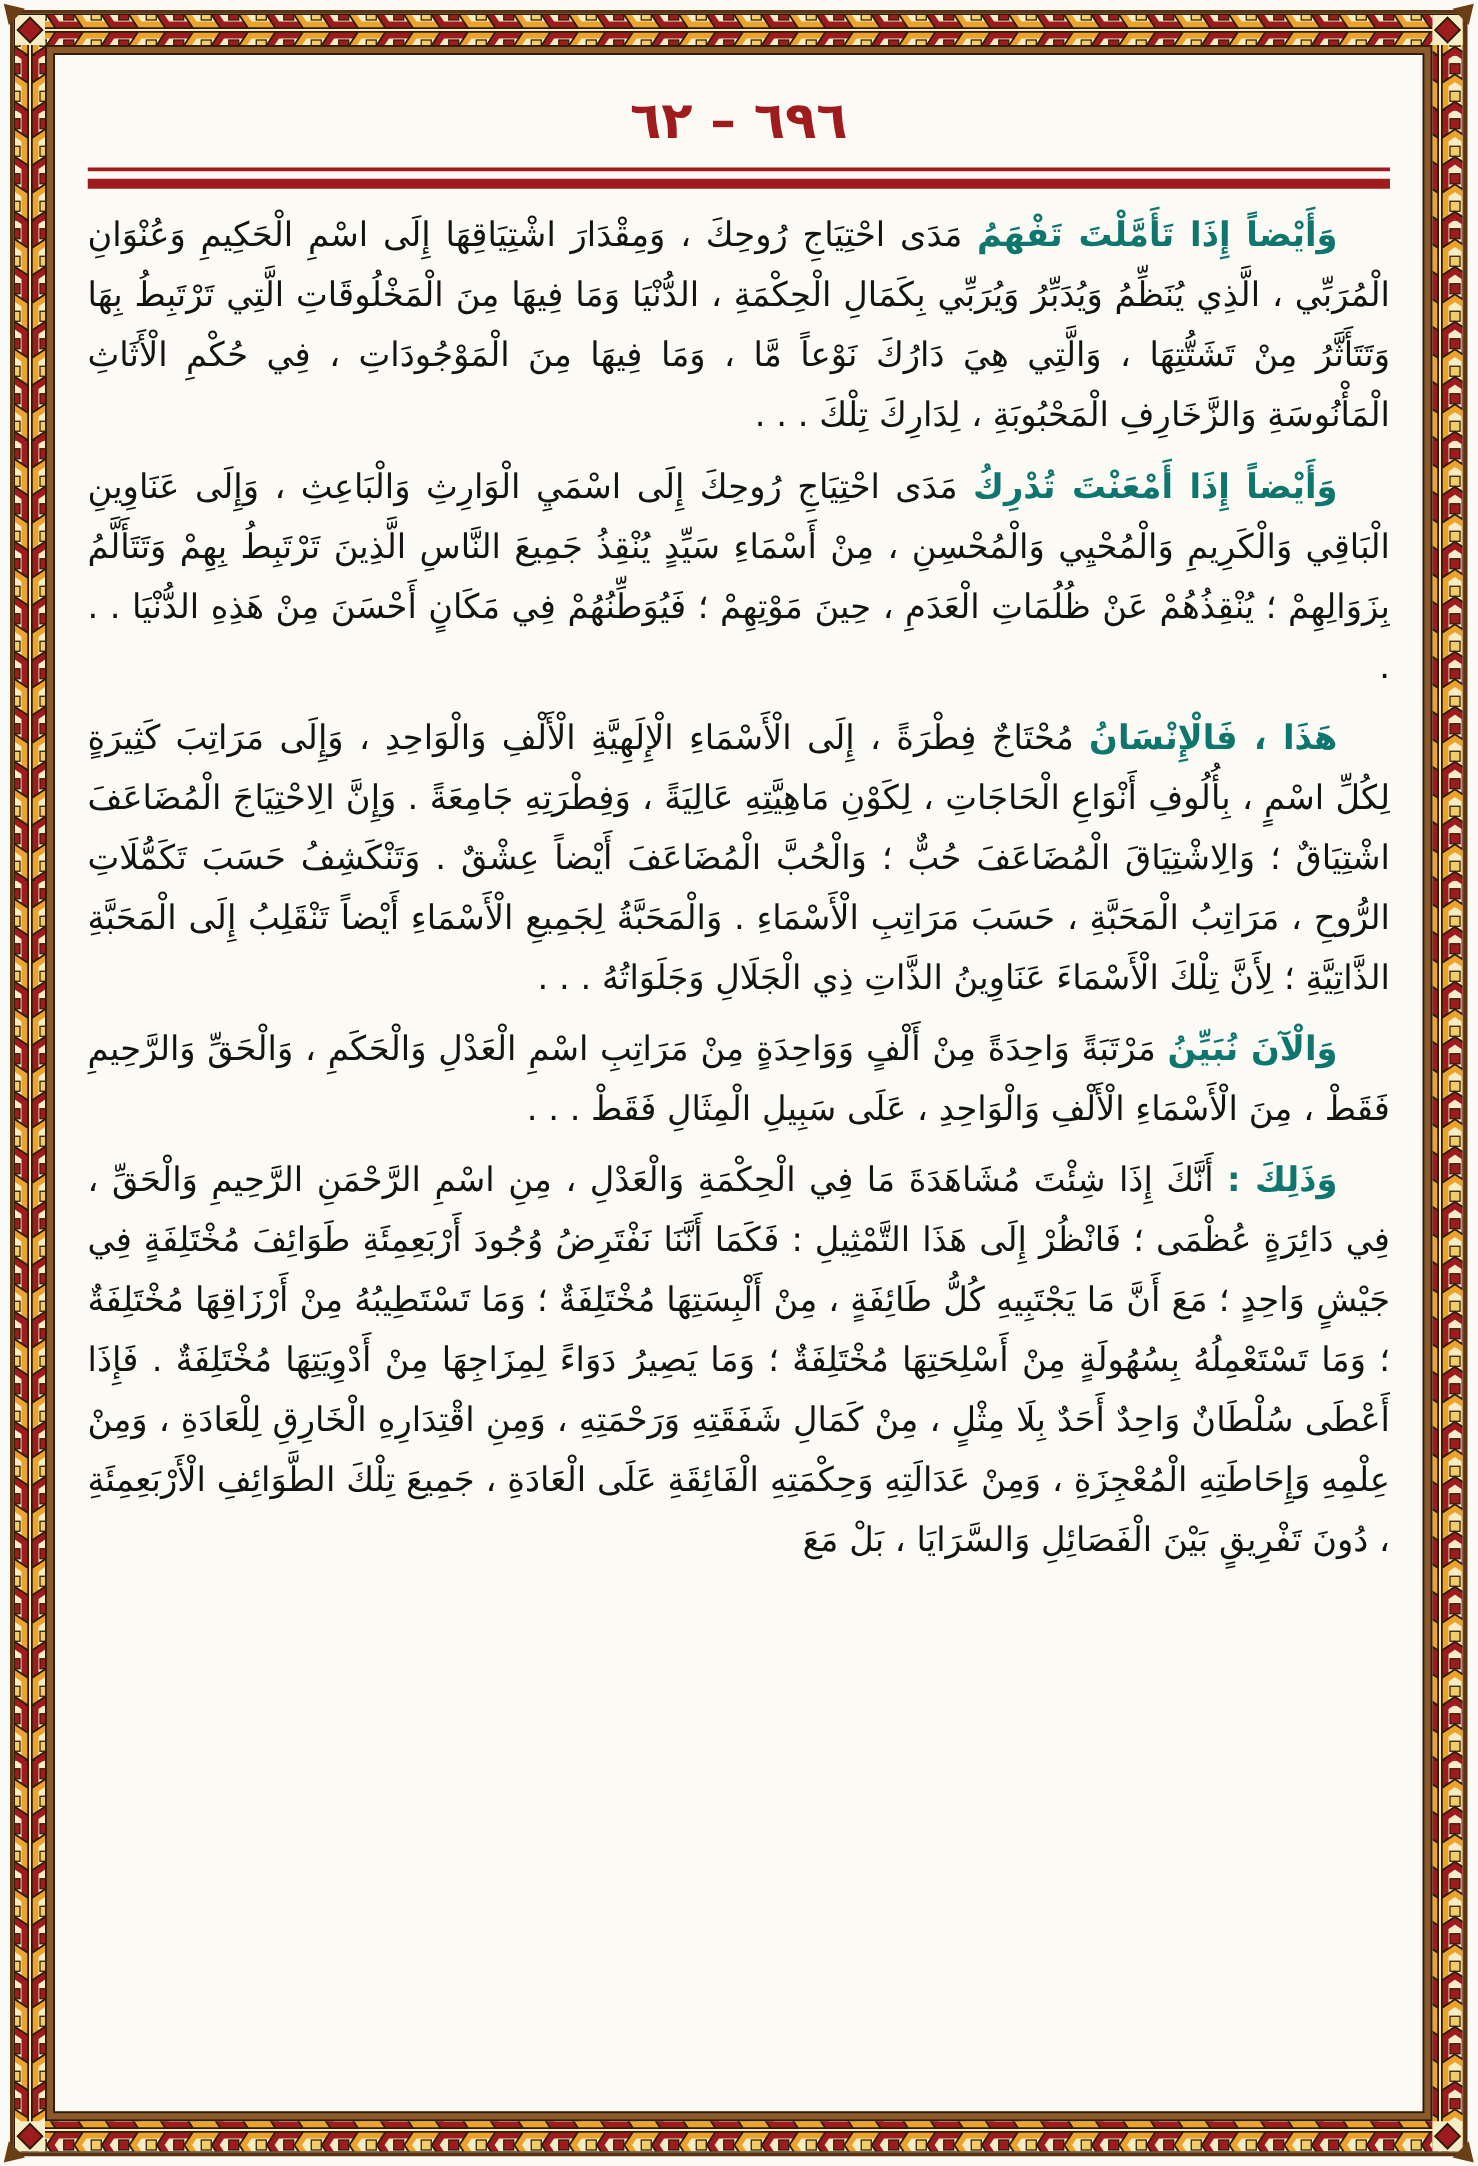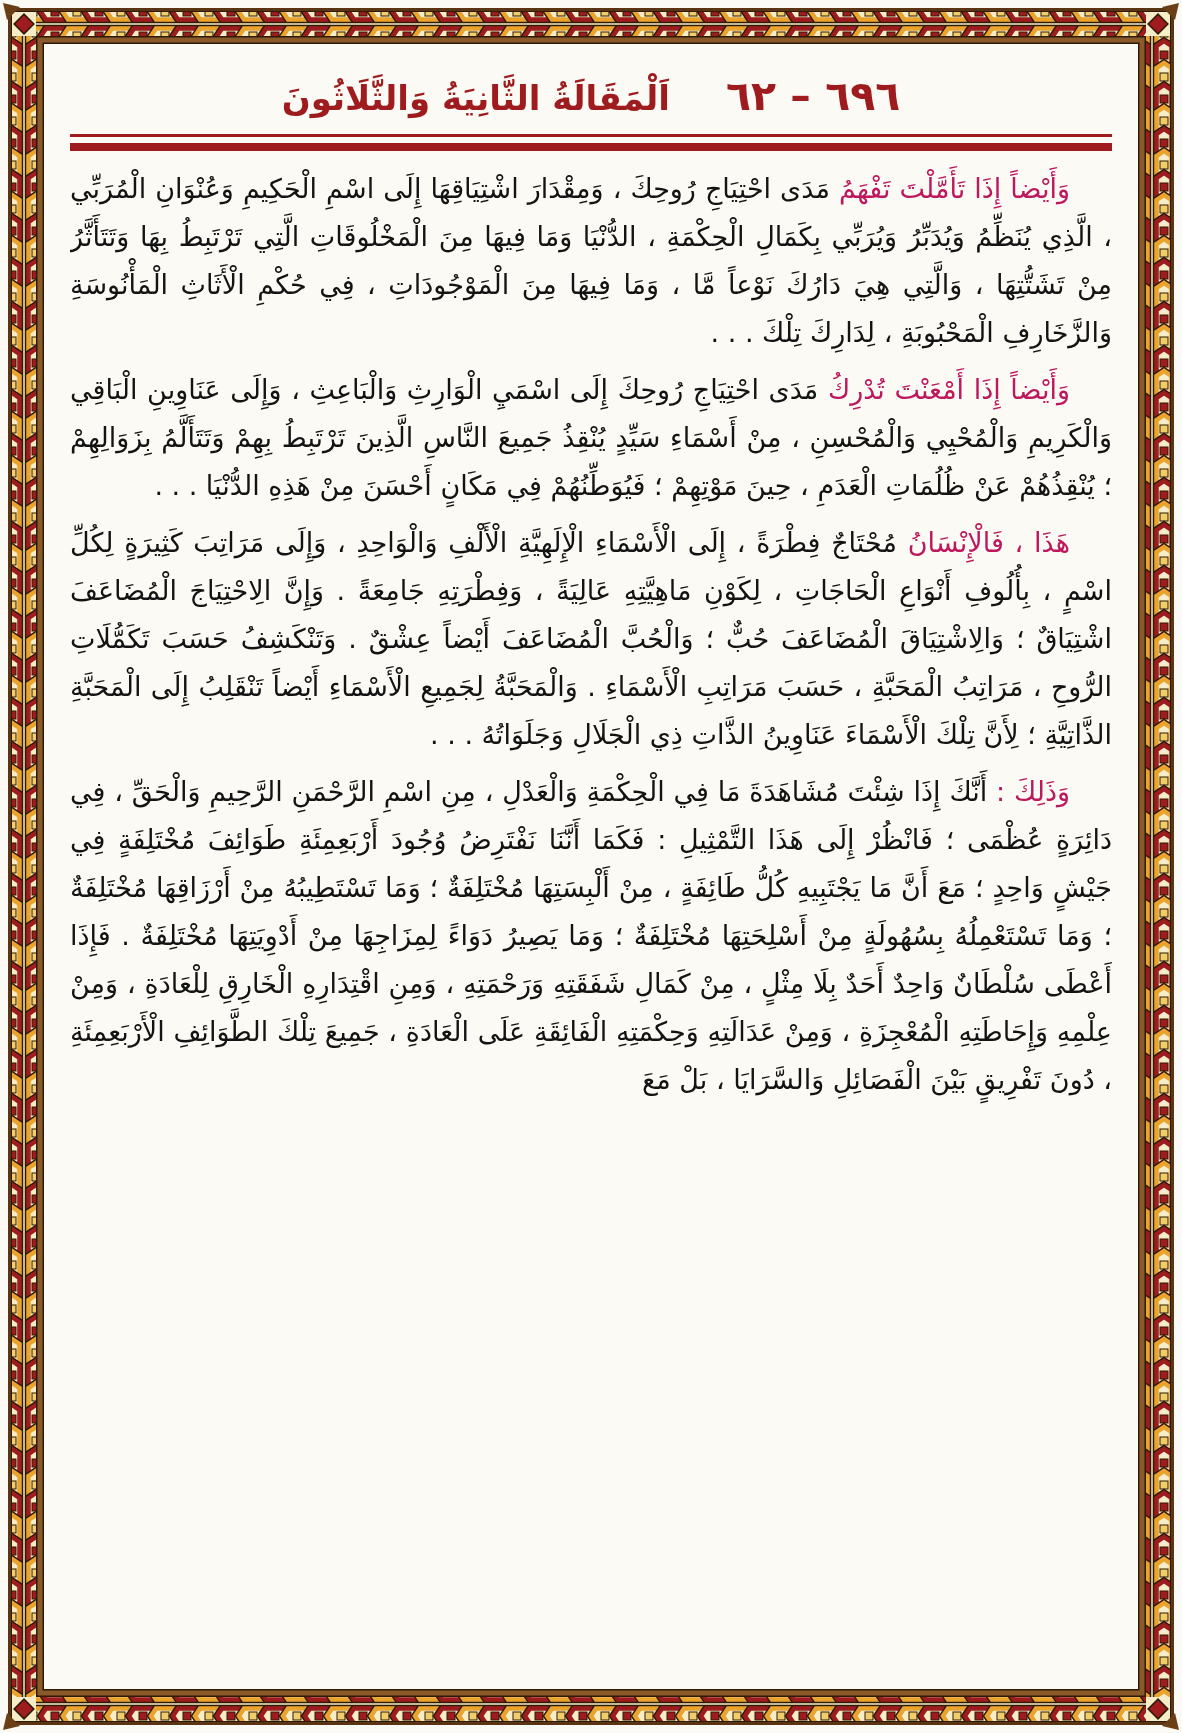--- a/index.html
+++ b/index.html
@@ -21,21 +21,21 @@
   .page-title{font-size:34px;font-weight:bold;margin:0;}
   .header-rule{
     margin-top:14px;height:17px;box-sizing:border-box;
     border-top:3px solid #9e1b1e;border-bottom:8px solid #9e1b1e;
   }
   .body-text{
     margin-top:14px;font-size:27px;line-height:48px;color:#131313;
     text-align:justify;text-justify:inter-word;
   }
   .body-text p{margin:0 0 9px 0;text-indent:42px;}
-  .opener{color:#be185d;font-weight:normal;}
+  .opener{color:#0f766e;font-weight:bold;}
 </style>
 </head>
 <body>
 
 <div class="page">
 
   <svg class="frame" width="1182" height="1733" viewBox="0 0 1182 1733" xmlns="http://www.w3.org/2000/svg">
     <defs>
       <g id="linkRed">
         <path d="M -14 12 L -9 4.5 L 9 4.5 L 14 12 L 9 19.5 L -9 19.5 Z" fill="none" stroke="#2f1a05" stroke-width="7.5"></path>
@@ -88,38 +88,41 @@
     <path d="M 1179 1730 L 1162 1726 L 1175 1713 Z" fill="#6b3f16"></path>
 
     <rect x="40" y="40" width="1102" height="1653" fill="none" stroke="#2f1a05" stroke-width="8"></rect>
     <rect x="40" y="40" width="1102" height="1653" fill="none" stroke="#8a5a2b" stroke-width="5"></rect>
   </svg>
 
   <div class="content">
 
     <div class="page-header">
       <span class="page-num">٦٩٦ – ٦٢</span>
-      <h1 class="page-title">اَلْمَقَالَةُ الثَّانِيَةُ وَالثَّلَاثُونَ</h1>
     </div>
 
     <div class="header-rule"></div>
 
     <main class="body-text">
       <p>
         <span class="opener">وَأَيْضاً إِذَا تَأَمَّلْتَ تَفْهَمُ</span>
         <span>مَدَى احْتِيَاجِ رُوحِكَ ، وَمِقْدَارَ اشْتِيَاقِهَا إِلَى اسْمِ الْحَكِيمِ وَعُنْوَانِ الْمُرَبِّي ، الَّذِي يُنَظِّمُ وَيُدَبِّرُ وَيُرَبِّي بِكَمَالِ الْحِكْمَةِ ، الدُّنْيَا وَمَا فِيهَا مِنَ الْمَخْلُوقَاتِ الَّتِي تَرْتَبِطُ بِهَا وَتَتَأَثَّرُ مِنْ تَشَتُّتِهَا ، وَالَّتِي هِيَ دَارُكَ نَوْعاً مَّا ، وَمَا فِيهَا مِنَ الْمَوْجُودَاتِ ، فِي حُكْمِ الْأَثَاثِ الْمَأْنُوسَةِ وَالزَّخَارِفِ الْمَحْبُوبَةِ ، لِدَارِكَ تِلْكَ . . .</span>
       </p>
       <p>
         <span class="opener">وَأَيْضاً إِذَا أَمْعَنْتَ تُدْرِكُ</span>
         <span>مَدَى احْتِيَاجِ رُوحِكَ إِلَى اسْمَيِ الْوَارِثِ وَالْبَاعِثِ ، وَإِلَى عَنَاوِينِ الْبَاقِي وَالْكَرِيمِ وَالْمُحْيِي وَالْمُحْسِنِ ، مِنْ أَسْمَاءِ سَيِّدٍ يُنْقِذُ جَمِيعَ النَّاسِ الَّذِينَ تَرْتَبِطُ بِهِمْ وَتَتَأَلَّمُ بِزَوَالِهِمْ ؛ يُنْقِذُهُمْ عَنْ ظُلُمَاتِ الْعَدَمِ ، حِينَ مَوْتِهِمْ ؛ فَيُوَطِّنُهُمْ فِي مَكَانٍ أَحْسَنَ مِنْ هَذِهِ الدُّنْيَا . . .</span>
       </p>
       <p>
         <span class="opener">هَذَا ، فَالْإِنْسَانُ</span>
         <span>مُحْتَاجٌ فِطْرَةً ، إِلَى الْأَسْمَاءِ الْإِلَهِيَّةِ الْأَلْفِ وَالْوَاحِدِ ، وَإِلَى مَرَاتِبَ كَثِيرَةٍ لِكُلِّ اسْمٍ ، بِأُلُوفِ أَنْوَاعِ الْحَاجَاتِ ، لِكَوْنِ مَاهِيَّتِهِ عَالِيَةً ، وَفِطْرَتِهِ جَامِعَةً . وَإِنَّ الِاحْتِيَاجَ الْمُضَاعَفَ اشْتِيَاقٌ ؛ وَالِاشْتِيَاقَ الْمُضَاعَفَ حُبٌّ ؛ وَالْحُبَّ الْمُضَاعَفَ أَيْضاً عِشْقٌ . وَتَنْكَشِفُ حَسَبَ تَكَمُّلَاتِ الرُّوحِ ، مَرَاتِبُ الْمَحَبَّةِ ، حَسَبَ مَرَاتِبِ الْأَسْمَاءِ . وَالْمَحَبَّةُ لِجَمِيعِ الْأَسْمَاءِ أَيْضاً تَنْقَلِبُ إِلَى الْمَحَبَّةِ الذَّاتِيَّةِ ؛ لِأَنَّ تِلْكَ الْأَسْمَاءَ عَنَاوِينُ الذَّاتِ ذِي الْجَلَالِ وَجَلَوَاتُهُ . . .</span>
       </p>
       <p>
+        <span class="opener">وَالْآنَ نُبَيِّنُ</span>
+        <span>مَرْتَبَةً وَاحِدَةً مِنْ أَلْفٍ وَوَاحِدَةٍ مِنْ مَرَاتِبِ اسْمِ الْعَدْلِ وَالْحَكَمِ ، وَالْحَقِّ وَالرَّحِيمِ فَقَطْ ، مِنَ الْأَسْمَاءِ الْأَلْفِ وَالْوَاحِدِ ، عَلَى سَبِيلِ الْمِثَالِ فَقَطْ . . .</span>
+      </p>
+      <p>
         <span class="opener">وَذَلِكَ :</span>
         <span>أَنَّكَ إِذَا شِئْتَ مُشَاهَدَةَ مَا فِي الْحِكْمَةِ وَالْعَدْلِ ، مِنِ اسْمِ الرَّحْمَنِ الرَّحِيمِ وَالْحَقِّ ، فِي دَائِرَةٍ عُظْمَى ؛ فَانْظُرْ إِلَى هَذَا التَّمْثِيلِ : فَكَمَا أَنَّنَا نَفْتَرِضُ وُجُودَ أَرْبَعِمِئَةِ طَوَائِفَ مُخْتَلِفَةٍ فِي جَيْشٍ وَاحِدٍ ؛ مَعَ أَنَّ مَا يَجْتَبِيهِ كُلُّ طَائِفَةٍ ، مِنْ أَلْبِسَتِهَا مُخْتَلِفَةٌ ؛ وَمَا تَسْتَطِيبُهُ مِنْ أَرْزَاقِهَا مُخْتَلِفَةٌ ؛ وَمَا تَسْتَعْمِلُهُ بِسُهُولَةٍ مِنْ أَسْلِحَتِهَا مُخْتَلِفَةٌ ؛ وَمَا يَصِيرُ دَوَاءً لِمِزَاجِهَا مِنْ أَدْوِيَتِهَا مُخْتَلِفَةٌ . فَإِذَا أَعْطَى سُلْطَانٌ وَاحِدٌ أَحَدٌ بِلَا مِثْلٍ ، مِنْ كَمَالِ شَفَقَتِهِ وَرَحْمَتِهِ ، وَمِنِ اقْتِدَارِهِ الْخَارِقِ لِلْعَادَةِ ، وَمِنْ عِلْمِهِ وَإِحَاطَتِهِ الْمُعْجِزَةِ ، وَمِنْ عَدَالَتِهِ وَحِكْمَتِهِ الْفَائِقَةِ عَلَى الْعَادَةِ ، جَمِيعَ تِلْكَ الطَّوَائِفِ الْأَرْبَعِمِئَةِ ، دُونَ تَفْرِيقٍ بَيْنَ الْفَصَائِلِ وَالسَّرَايَا ، بَلْ مَعَ</span>
       </p>
     </main>
 
   </div>
 </div>
 
 </body></html>

